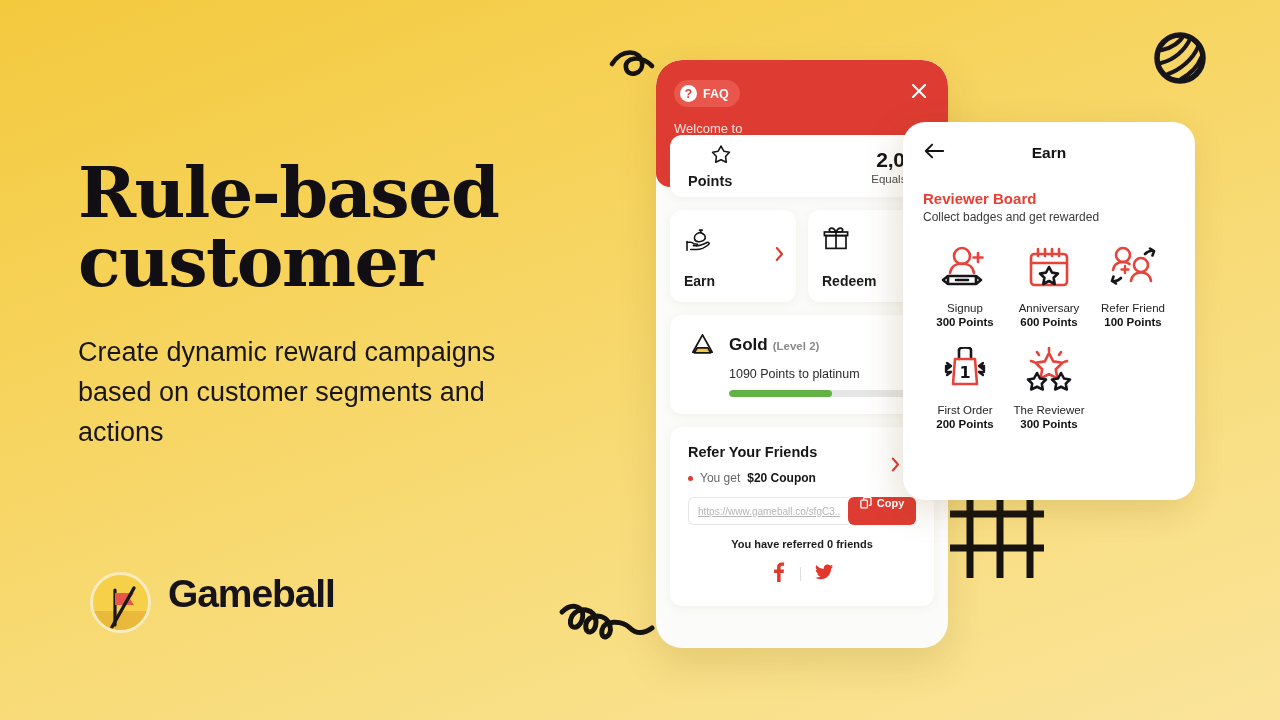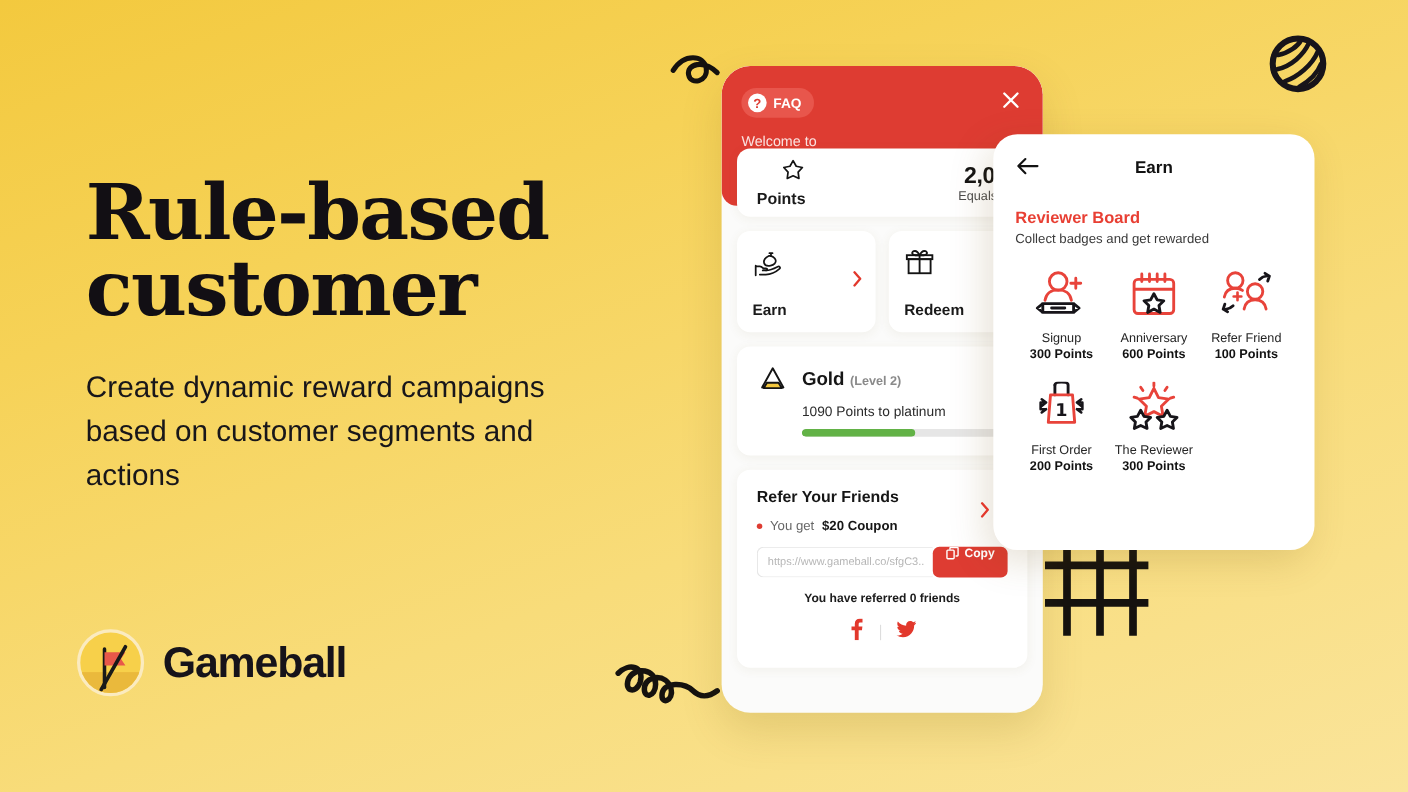--- a/index.html
+++ b/index.html
@@ -33,24 +33,23 @@
     font-size: 27px;
     line-height: 1.48;
     color: #18161A;
     font-weight: 400;
     max-width: 470px;
   }
 
   
   .brand {
     position: absolute;
-    left: 70px;
+    left: 90px;
     top: 572px;
     display: flex;
-    align-items: center;
     gap: 17px;
   }
   .brand-mark {
     width: 61px; height: 61px;
     border-radius: 50%;
     background: #F7D04A;
     border: 3px solid #FBEBC0;
     position: relative;
     overflow: hidden;
     flex: none;
@@ -192,20 +191,21 @@
     border-right: none;
     border-radius: 6px 0 0 6px;
     font-size: 10px;
     color: #B6B6B6;
     padding: 0 9px;
     display: flex;
     align-items: center;
     background: #fff;
     overflow: hidden;
     white-space: nowrap;
+    text-decoration: underline;
   }
   .copy-btn {
     background: #DE3C32;
     color: #fff;
     border-radius: 6px;
     width: 68px;
     display: flex;
     align-items: flex-start;
     justify-content: center;
     gap: 5px;

